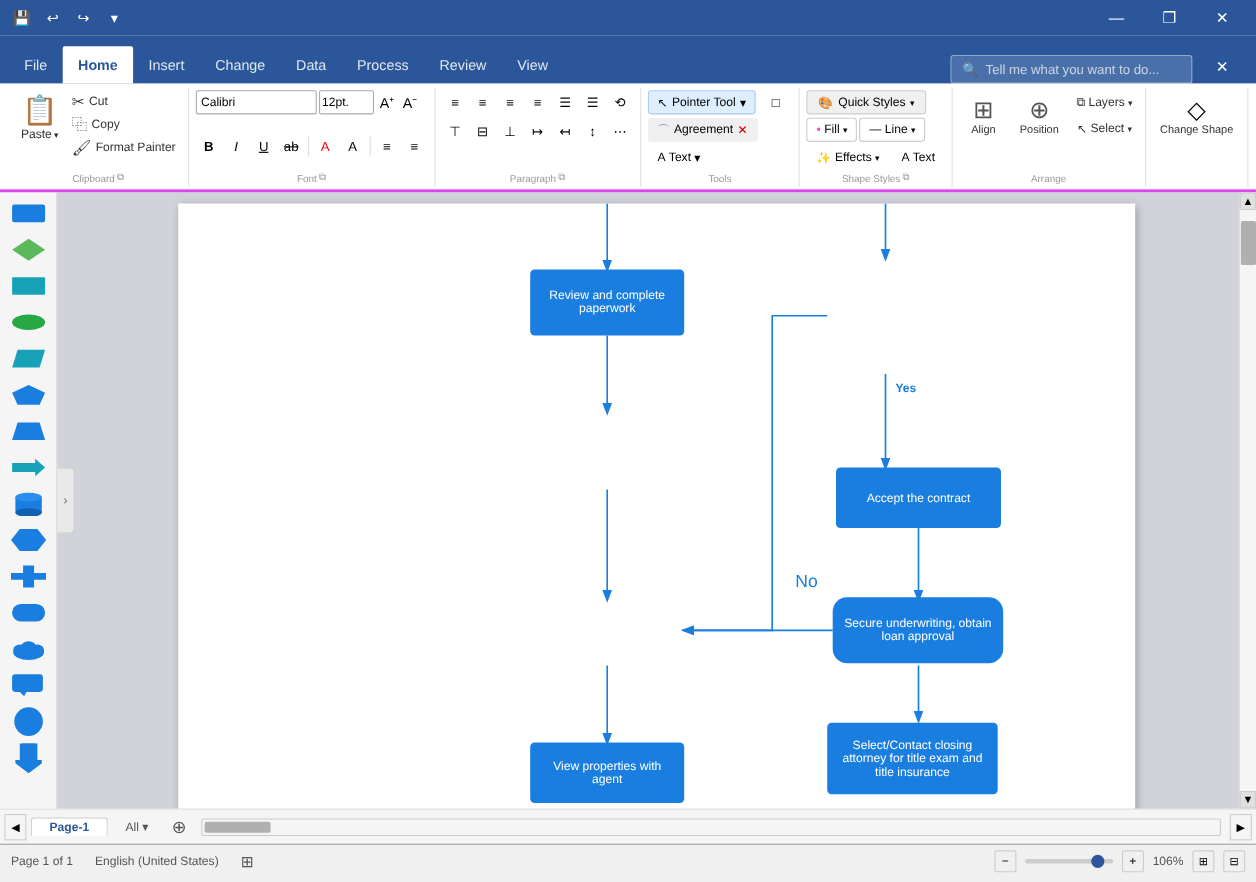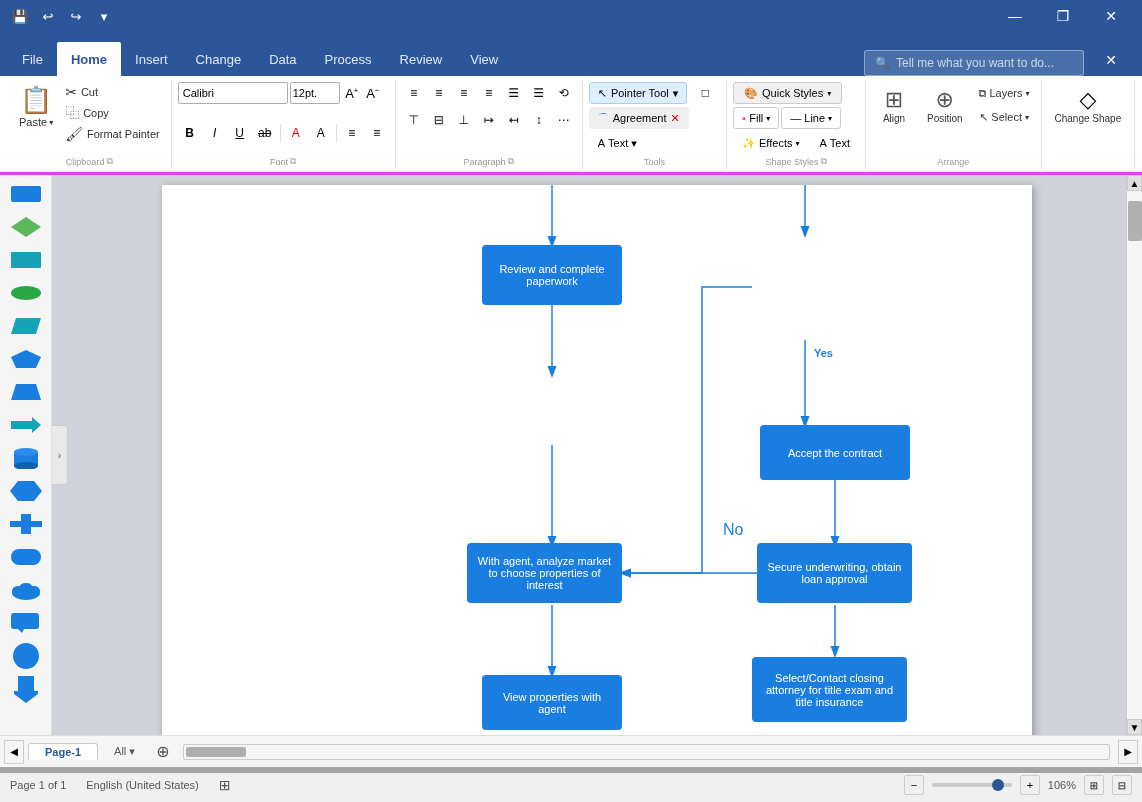--- a/index.html
+++ b/index.html
@@ -99,21 +99,21 @@
     
     .flowchart { position: relative; width: 100%; height: 570px; }
 
     
     .fc-box { position: absolute; background: #1a7ee0; border: none; border-radius: 4px; display: flex; align-items: center; justify-content: center; text-align: center; color: white; font-size: 11px; padding: 6px; }
 
     
     .flowchart-svg { position: absolute; top: 0; left: 0; width: 100%; height: 100%; pointer-events: none; }
 
     
-    .status-bar { height: 30px; background: #f0f0f0; border-top: 6px solid #a3a3a3; display: flex; align-items: center; padding: 0 10px; gap: 20px; font-size: 11px; color: #555; }
+    .status-bar { height: 30px; background: #f0f0f0; border-top: 1px solid #a3a3a3; display: flex; align-items: center; padding: 0 10px; gap: 20px; font-size: 11px; color: #555; }
     .status-right { margin-left: auto; display: flex; align-items: center; gap: 8px; }
     .zoom-track { width: 80px; height: 4px; background: #ccc; border-radius: 2px; position: relative; cursor: pointer; }
     .zoom-thumb { width: 12px; height: 12px; background: #2b579a; border-radius: 50%; position: absolute; top: -4px; left: 75%; cursor: pointer; }
 
     
     .page-tabs { height: 32px; background: #f5f5f5; border-top: 1px solid #ddd; display: flex; align-items: center; padding: 0 4px; gap: 4px; }
     .page-tab { padding: 2px 16px; background: white; border: 1px solid #ccc; border-bottom: none; border-radius: 3px 3px 0 0; cursor: pointer; font-size: 11px; color: #2b579a; font-weight: 600; }
     .page-tab-all { padding: 4px 12px; background: transparent; border: none; cursor: pointer; font-size: 11px; color: #555; }
     .page-tab-add { width: 24px; height: 24px; background: transparent; border: 1px solid transparent; border-radius: 3px; cursor: pointer; font-size: 16px; color: #555; display: flex; align-items: center; justify-content: center; }
     .page-scroll-left { width: 20px; height: 24px; background: transparent; border: 1px solid #ccc; cursor: pointer; font-size: 10px; display: flex; align-items: center; justify-content: center; }
@@ -515,38 +515,35 @@
               <path d="M0,0 L0,6 L8,3 z" fill="#1a7ee0"></path>
             </marker>
           </defs>
         </svg>
 
         <div class="fc-box" style="left:320px;top:60px;width:140px;height:60px;">
           <span>Review and complete paperwork</span>
         </div>
 
 
-        <div class="fc-box" style="left:305px;top:358px;width:155px;height:60px;">
-          <span>With agent, analyze market to choose properties of interest</span>
-        </div>
 
         <div class="fc-box" style="left:320px;top:490px;width:140px;height:55px;">
           <span>View properties with agent</span>
         </div>
 
 
         <div style="position:absolute;left:652px;top:162px;color:#1a7ee0;font-size:11px;font-weight:bold;">Yes</div>
 
         <div style="position:absolute;left:546px;top:336px;color:#1a7ee0;font-size:16px;margin-left:15px;">No</div>
 
         <div class="fc-box" style="left:598px;top:240px;width:150px;height:55px;">
           <span>Accept the contract</span>
         </div>
 
-        <div class="fc-box" style="left:595px;top:358px;width:155px;height:60px;">
+        <div class="fc-box" style="left:595px;top:358px;width:155px;height:60px;border-radius:13px;">
           <span>Secure underwriting, obtain loan approval</span>
         </div>
 
         <div class="fc-box" style="left:590px;top:472px;width:155px;height:65px;">
           <span>Select/Contact closing attorney for title exam and title insurance</span>
         </div>
 
       </div>
     </div>
 

